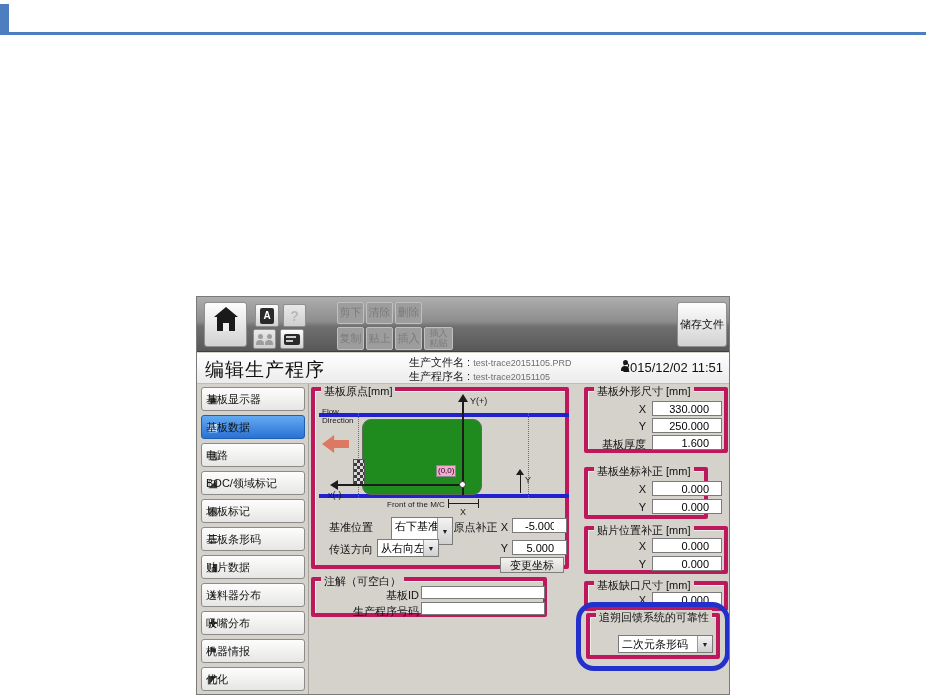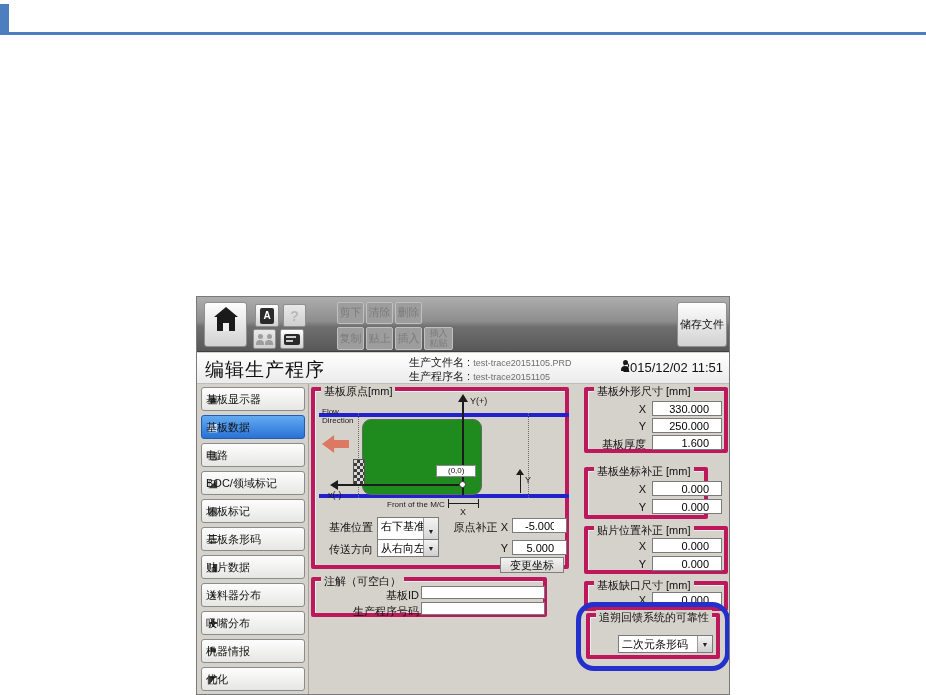--- a/index.html
+++ b/index.html
@@ -97,22 +97,22 @@
   .axis-v { position:absolute; width:2px; background:#1c1c1c; }
   .axis-h { position:absolute; height:2px; background:#1c1c1c; }
   .arr-up { position:absolute; width:0; height:0; border-left:5px solid transparent;
             border-right:5px solid transparent; border-bottom:8px solid #1c1c1c; }
   .arr-left { position:absolute; width:0; height:0; border-top:5px solid transparent;
               border-bottom:5px solid transparent; border-right:8px solid #1c1c1c; }
   .tinytext { position:absolute; font-size:8px; color:#1c1c1c; white-space:pre-line; line-height:1.15; }
   .dimtext  { position:absolute; font-size:9px; color:#1c1c1c; }
   .origin-dot { position:absolute; width:7px; height:7px; border-radius:50%;
                 background:#fff; border:1px solid #333; }
-  .origin-tag { position:absolute; font-size:8px; color:#111; background:#ffffff;
-                border:1px solid #8a8a8a; padding:0 11px; line-height:1.2; }
+  .origin-tag { position:absolute; font-size:8px; color:#111; background:#f9a8d4;
+                border:1px solid #8a8a8a; padding:0 1px; line-height:1.2; }
   .flow-arrow { position:absolute; width:27px; height:18px; background:#dd7962;
                 clip-path:polygon(0 50%,45% 0,45% 28%,100% 28%,100% 72%,45% 72%,45% 100%);
                 filter:drop-shadow(0 0 1px #8b2f1f); }
   .stopper { position:absolute; width:12px; height:26px;
              background:repeating-conic-gradient(#3c3c3c 0% 25%, #d8d8d8 0% 50%) 0 0/6px 6px;
              border:1px solid #555; }
   .tick-v { position:absolute; width:1px; background:#1c1c1c; }
   .dimline { position:absolute; height:1px; background:#1c1c1c; }
 
   .highlight { position:absolute; border:5px solid #2330cc; border-radius:18px; background:transparent; }
@@ -253,21 +253,21 @@
       <div class="dimtext" style="left:210px;top:84px;">Y</div>
 
       <div class="tinytext" style="left:72px;top:109px;white-space:nowrap;">Front of the M/C</div>
 
       <div class="tick-v" style="left:133px;top:108px;height:9px;"></div>
       <div class="tick-v" style="left:163px;top:108px;height:9px;"></div>
       <div class="dimline" style="left:134px;top:112px;width:29px;"></div>
       <div class="dimtext" style="left:145px;top:116px;">X</div>
 
       <div class="lbl r" style="left:8px;top:129px;width:50px;">基准位置</div>
-      <div class="combo" style="left:62px;top:126px;width:62px;height:28px;">
+      <div class="combo" style="left:76px;top:126px;width:62px;height:28px;">
         <span class="ctext">右下基准</span>
         <span class="cbtn">▼</span>
       </div>
       <div class="lbl r" style="left:118px;top:129px;width:75px;"><span>原点补正</span>&nbsp;<span>X</span></div>
       <input class="num" style="left: 197px; top: 127px; width: 55px; height: 15px;" value="-5.000">
 
       <div class="lbl r" style="left:8px;top:151px;width:50px;">传送方向</div>
       <div class="combo" style="left:62px;top:148px;width:62px;height:18px;">
         <span class="ctext">从右向左</span>
         <span class="cbtn">▼</span>

